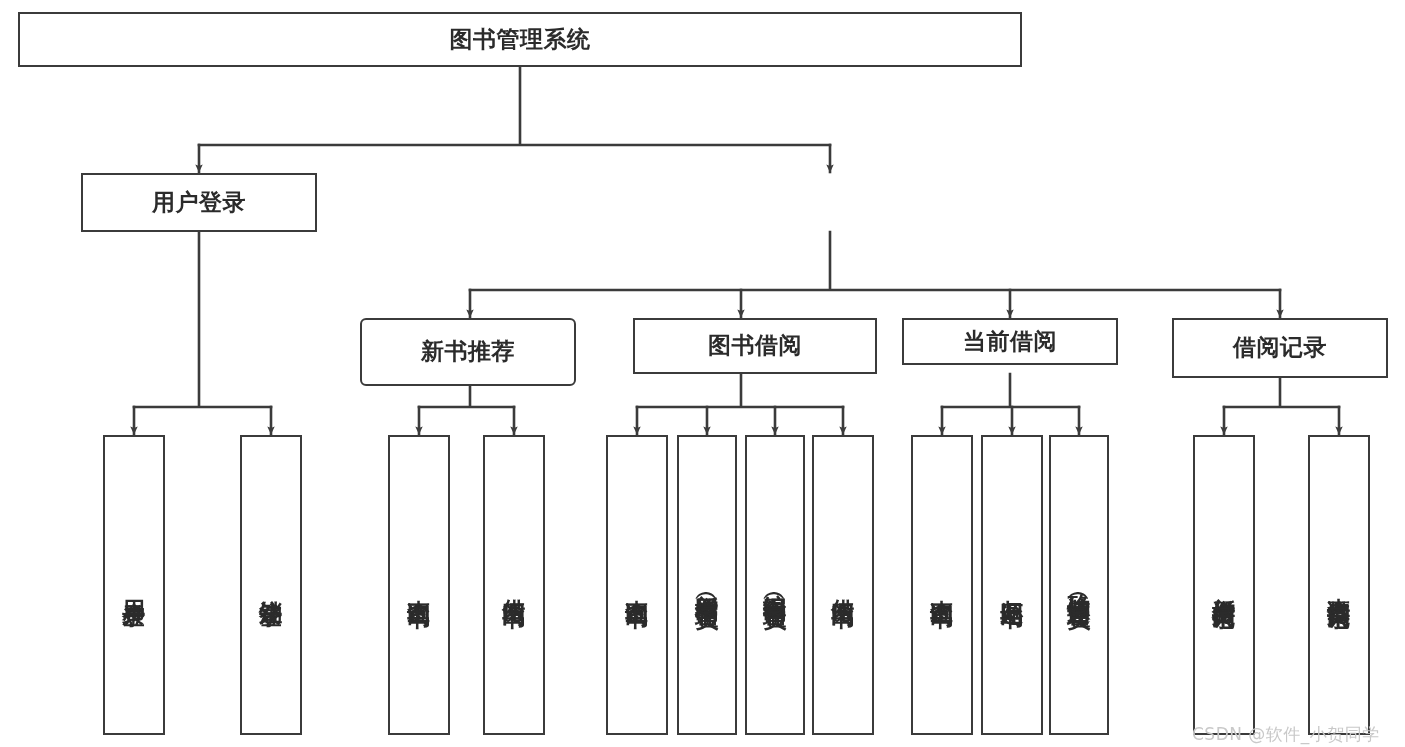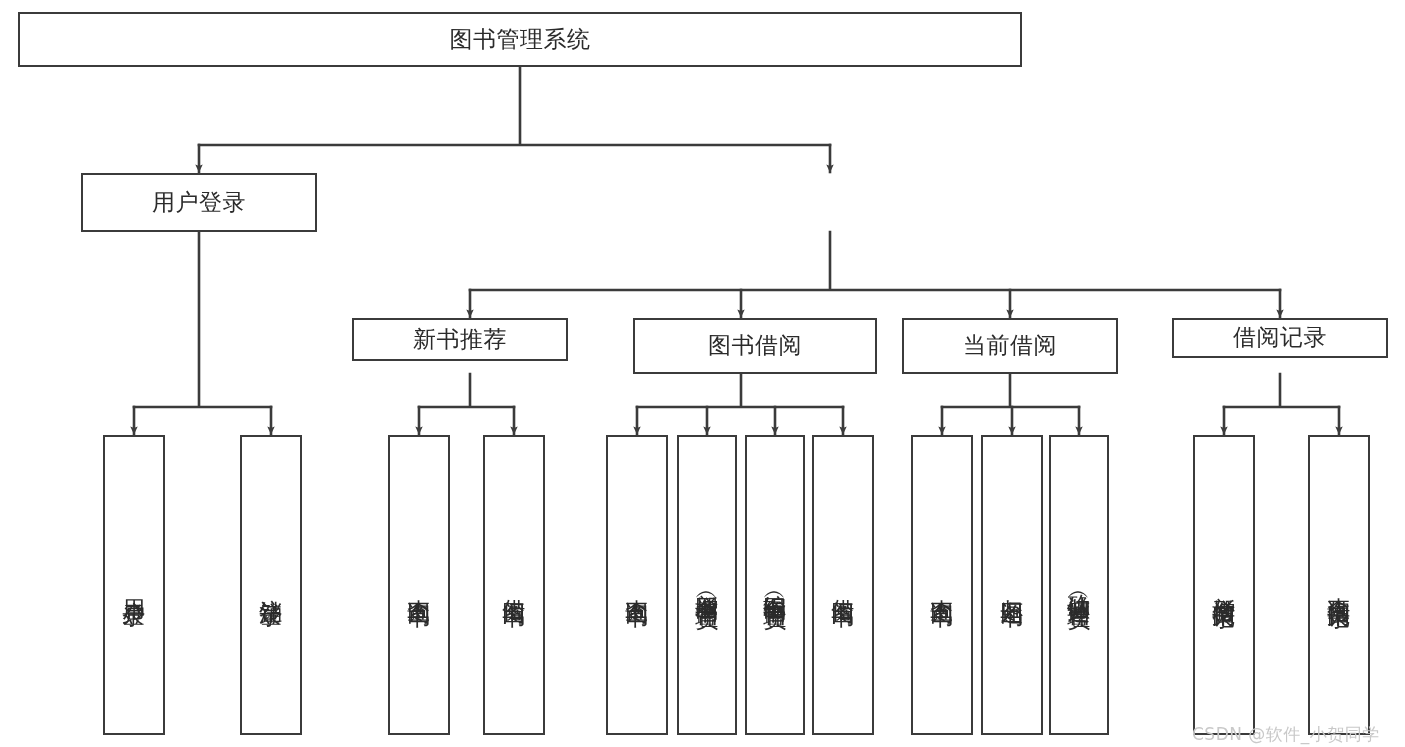--- a/index.html
+++ b/index.html
@@ -34,20 +34,21 @@
     align-items: center;
     justify-content: center;
     color: #2b2b2b;
     z-index: 2;
   }
   .node .label {
     display: block;
     text-align: center;
     line-height: 1.18;
     letter-spacing: 0.5px;
+    font-weight: bold;
   }
   .node.h .label {
     font-size: 23px;
   }
   .node.root .label {
     font-size: 23px;
   }
   .node.v {
     align-items: center;
     justify-content: center;
@@ -110,30 +111,30 @@
   </svg>
 
   <div class="node root h" style="left: 18px; top: 12px; width: 1004px; height: 55px;">
     <span class="label">图书管理系统</span>
   </div>
 
   <div class="node h" style="left: 81px; top: 173px; width: 236px; height: 59px;">
     <span class="label">用户登录</span>
   </div>
 
-  <div class="node h" style="left: 352px; top: 318px; width: 216px; height: 43px;">
+  <div class="node h" style="left: 360px; top: 318px; width: 216px; height: 68px; border-radius: 6px;">
     <span class="label">新书推荐</span>
   </div>
   <div class="node h" style="left: 633px; top: 318px; width: 244px; height: 56px;">
     <span class="label">图书借阅</span>
   </div>
-  <div class="node h" style="left: 902px; top: 318px; width: 216px; height: 56px;">
+  <div class="node h" style="left: 902px; top: 318px; width: 216px; height: 47px;">
     <span class="label">当前借阅</span>
   </div>
-  <div class="node h" style="left: 1172px; top: 318px; width: 216px; height: 40px;">
+  <div class="node h" style="left: 1172px; top: 318px; width: 216px; height: 60px;">
     <span class="label">借阅记录</span>
   </div>
 
   <div class="node v" style="left: 103px; top: 435px; width: 62px; height: 300px;">
     <span class="label">用户登录</span>
   </div>
   <div class="node v" style="left: 240px; top: 435px; width: 62px; height: 300px;">
     <span class="label">注销登录</span>
   </div>
   <div class="node v" style="left: 388px; top: 435px; width: 62px; height: 300px;">

